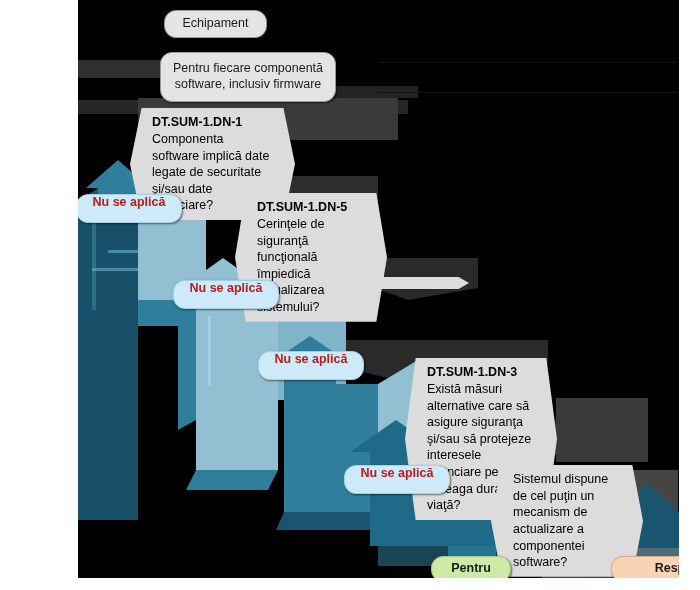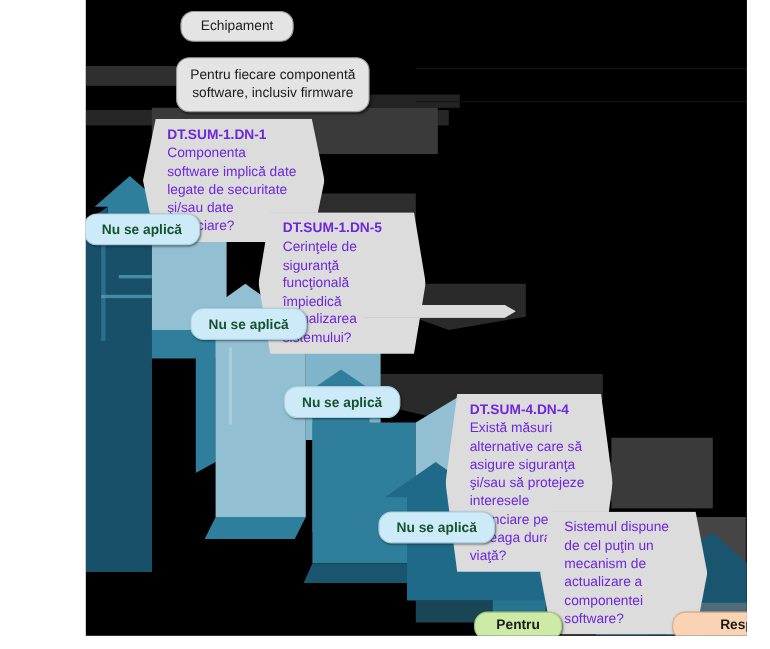--- a/index.html
+++ b/index.html
@@ -25,26 +25,26 @@
         box-shadow:1px 1px 2px rgba(0,0,0,.55);
         display:flex;align-items:center;justify-content:center;
         text-align:center;color:#1a1a1a;line-height:1.25;}
   .term.grey{background:#e4e4e4;}
   .term.green{background:#cdeaa6;border-color:#a9c883;}
   .term.peach{background:#fad3b4;border-color:#d9ac8b;}
 
   .nsa{position:absolute;border-radius:12px;background:#cdeaf8;
        border:1px solid #a7cfe2;
        box-shadow:1px 1px 2px rgba(0,0,0,.5);
-       display:flex;align-items:center;justify-content:center;
-       font-weight:bold;font-size:12.5px;color:#14532d;}
+       display:flex;justify-content:center;
+       font-weight:bold;font-size:12.5px;color:#b91c1c;}
 
   
   .dec{position:absolute;background:#dcdcdc;
-       color:#6d28d9;
+       color:#000000;
        clip-path:polygon(7% 0,93% 0,100% 50%,93% 100%,7% 100%,0 50%);
        filter:drop-shadow(1.5px 1.5px 1.5px rgba(0,0,0,.6));
        box-sizing:border-box;}
   .dec .inner{padding:6px 22px 6px 22px;}
   .dec .code{font-weight:bold;font-size:12.5px;line-height:1.35;
              white-space:nowrap;}
   .dec .q{font-size:12.5px;line-height:1.33;}
 </style>
 </head>
 <body>
@@ -134,21 +134,21 @@
       </div>
     </div>
 
     <div class="dec" style="left:243px;top:277px;width:148px;">
       <div class="inner">
       </div>
     </div>
 
     <div class="dec" style="left:327px;top:358px;width:152px;">
       <div class="inner">
-        <div class="code">DT.SUM-4.DN-4</div>
+        <div class="code">DT.SUM-1.DN-3</div>
         <div class="q">Există măsuri alternative care să asigure siguranţa şi/sau să protejeze interesele financiare pe întreaga durată de viaţă?</div>
       </div>
     </div>
 
     <div class="dec" style="left:413px;top:465px;width:152px;">
       <div class="inner">
         <div class="q">Sistemul dispune de cel puţin un mecanism de actualizare a componentei software?</div>
       </div>
     </div>
 

